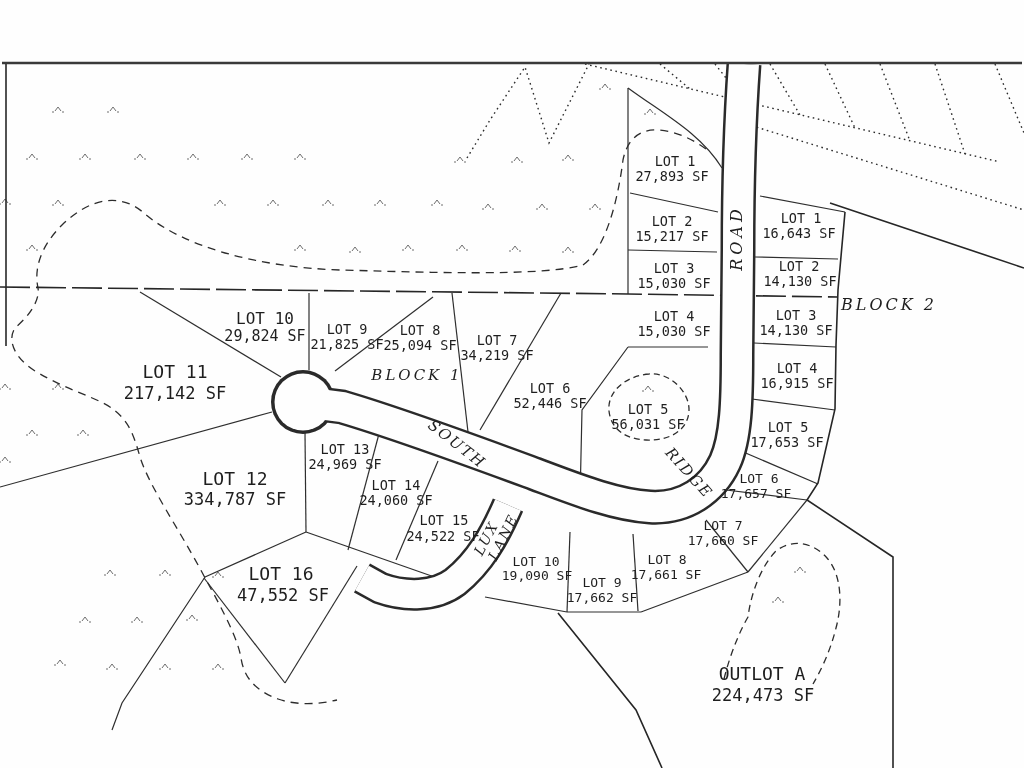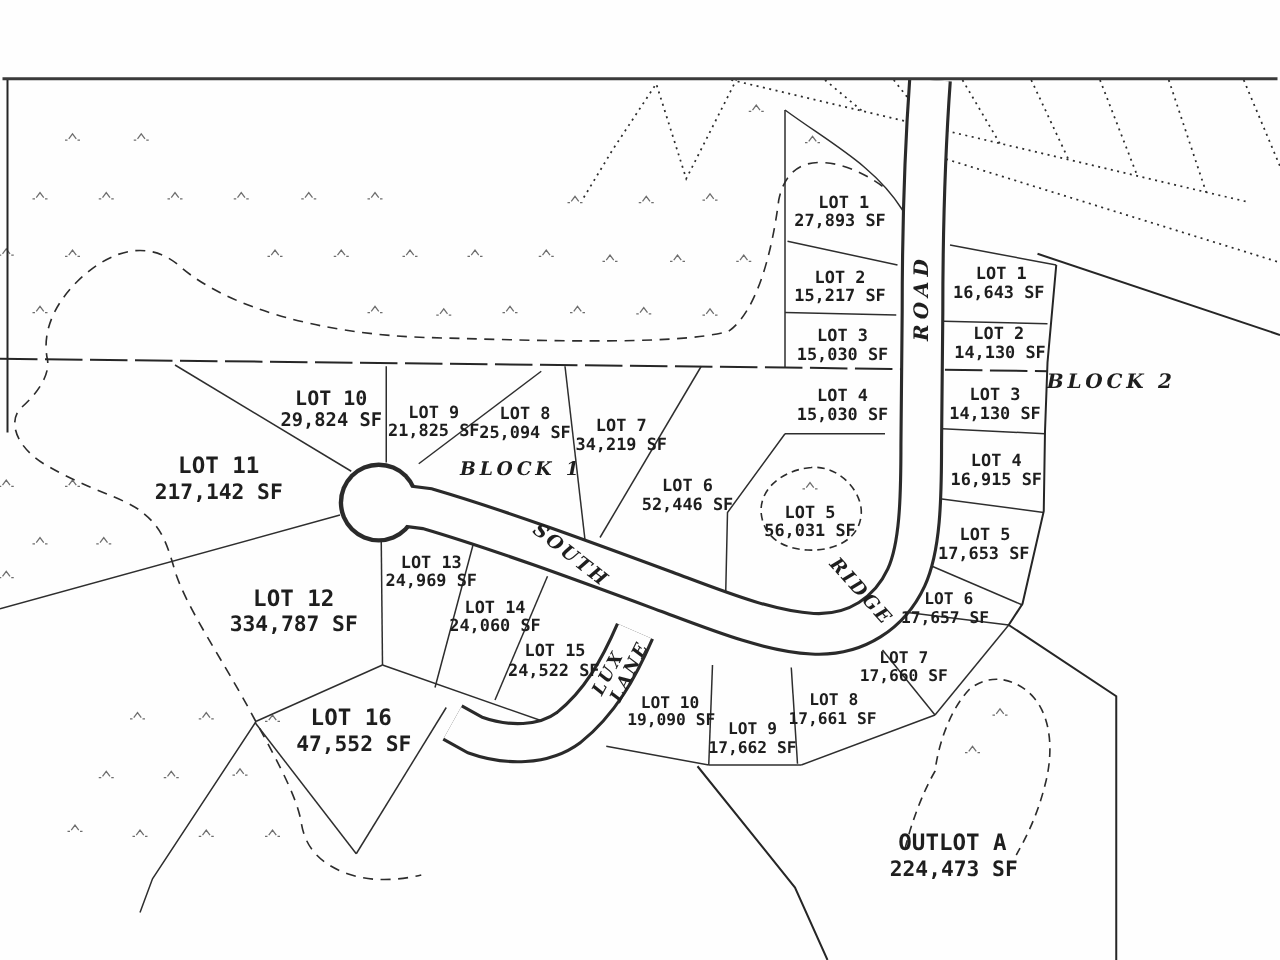--- a/index.html
+++ b/index.html
@@ -1,17 +1,17 @@
 <!DOCTYPE html>
 <html><head>
 <meta charset="utf-8">
 <style>
   html,body{margin:0;padding:0;background:#ffffff;}
   .stage{position:relative;width:1024px;height:768px;background:#fde047;overflow:hidden;
-         font-family:"DejaVu Sans Mono", monospace;font-weight:bold;}
+         font-family:"DejaVu Sans Mono", monospace;}
   svg{display:block}
   text{fill:#1e1e1e}
   .lot-name,.lot-sf{font-family:"DejaVu Sans Mono", monospace;}
   .roadtxt{font-family:"DejaVu Serif", serif;font-style:italic;}
   .blocktxt{font-family:"DejaVu Serif", serif;font-style:italic;letter-spacing:3px;}
 </style>
 </head>
 <body>
 
 <div class="stage">

